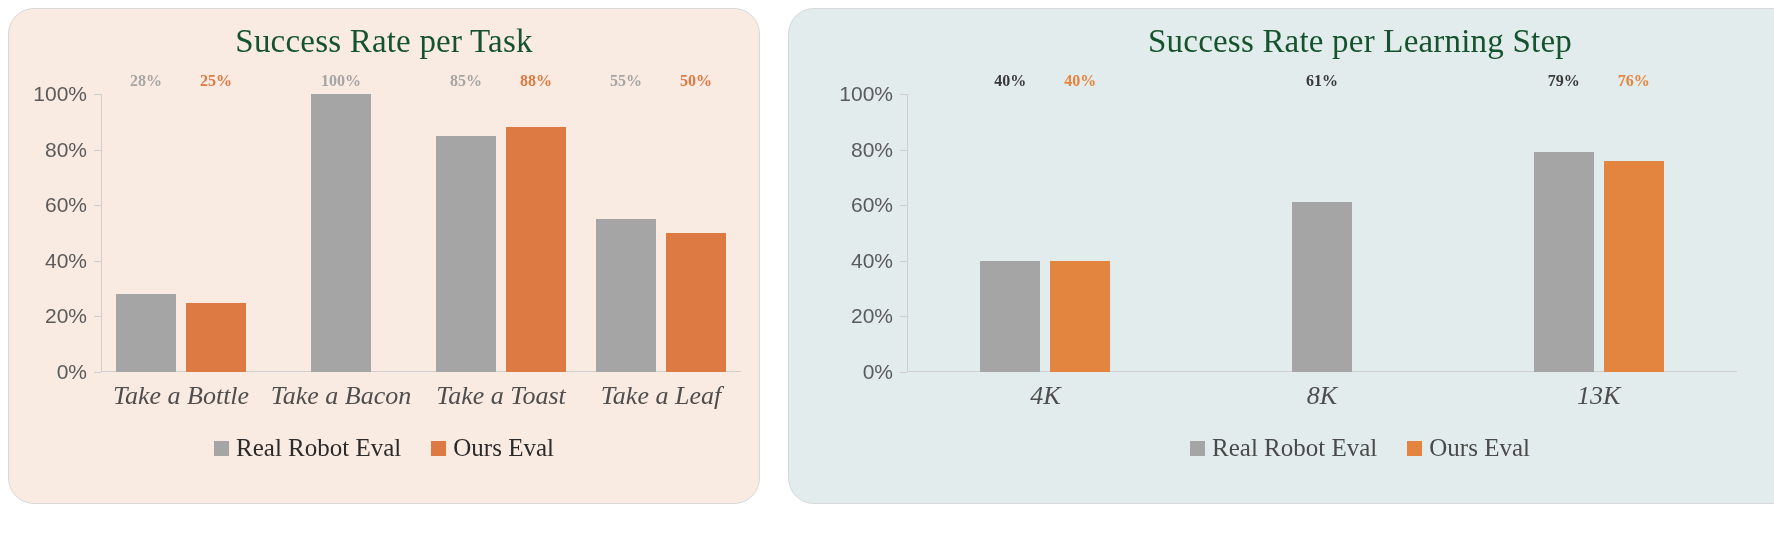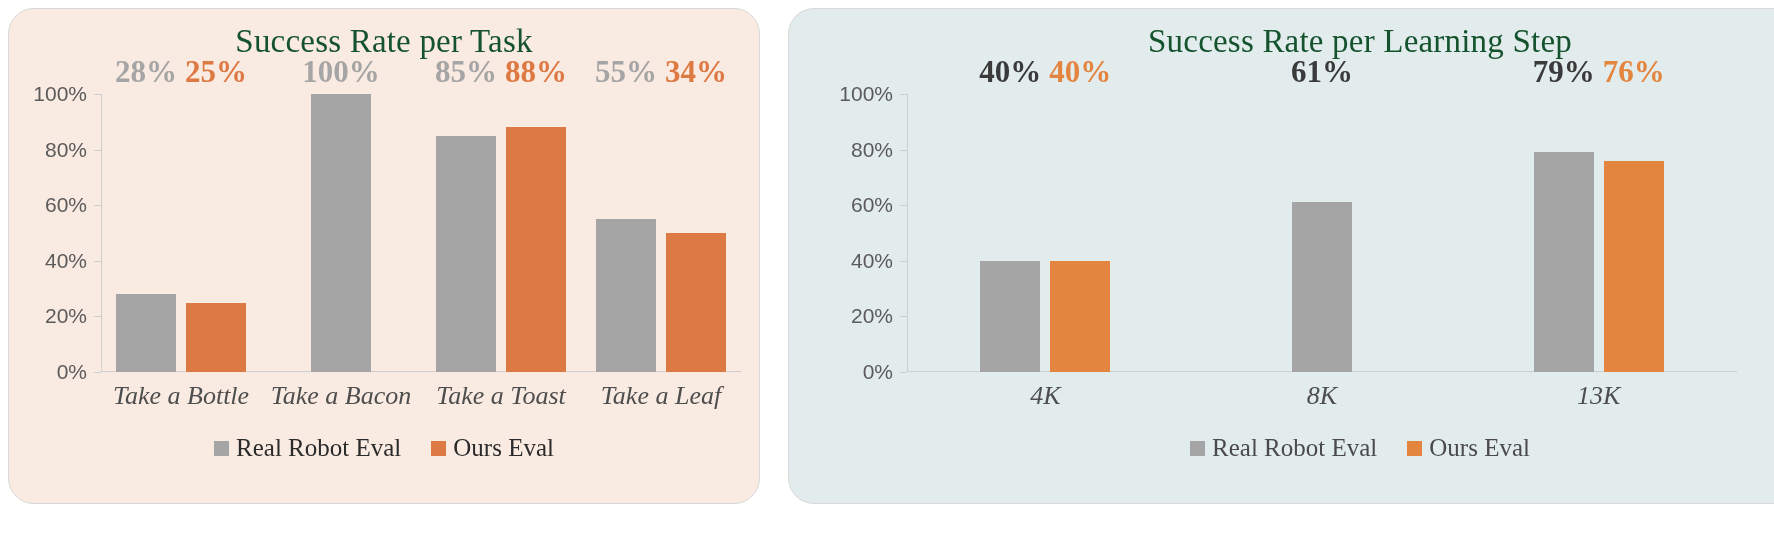--- a/index.html
+++ b/index.html
@@ -144,21 +144,21 @@
   .panel-right .bar.series-ours { background: #E4853F; }
 
   .bar-label {
     position: absolute;
     bottom: 100%;
     left: 50%;
     transform: translateX(-50%);
     margin-bottom: 4px;
     font-family: "Liberation Serif", serif;
     font-weight: bold;
-    font-size: 31px;
+    font-size: 16px;
     white-space: nowrap;
   }
   .panel-left .bar-label.lab-real { color: #A5A5A5; }
   .panel-left .bar-label.lab-ours { color: #DD7942; }
   .panel-right .bar-label.lab-real { color: #3a3a3a; }
   .panel-right .bar-label.lab-ours { color: #E4853F; }
 
   
   .cats {
     position: absolute;
@@ -258,21 +258,21 @@
             <div class="bar-label lab-ours">88%</div>
             <div class="bar series-ours" style="height:88%"></div>
           </div>
         </div>
         <div class="group">
           <div class="bar-wrap">
             <div class="bar-label lab-real">55%</div>
             <div class="bar series-real" style="height:55%"></div>
           </div>
           <div class="bar-wrap">
-            <div class="bar-label lab-ours">34%</div>
+            <div class="bar-label lab-ours">50%</div>
             <div class="bar series-ours" style="height:50%"></div>
           </div>
         </div>
       </div>
     </div>
     <div class="cats">
       <div class="cat">Take a Bottle</div>
       <div class="cat">Take a Bacon</div>
       <div class="cat">Take a Toast</div>
       <div class="cat">Take a Leaf</div>

